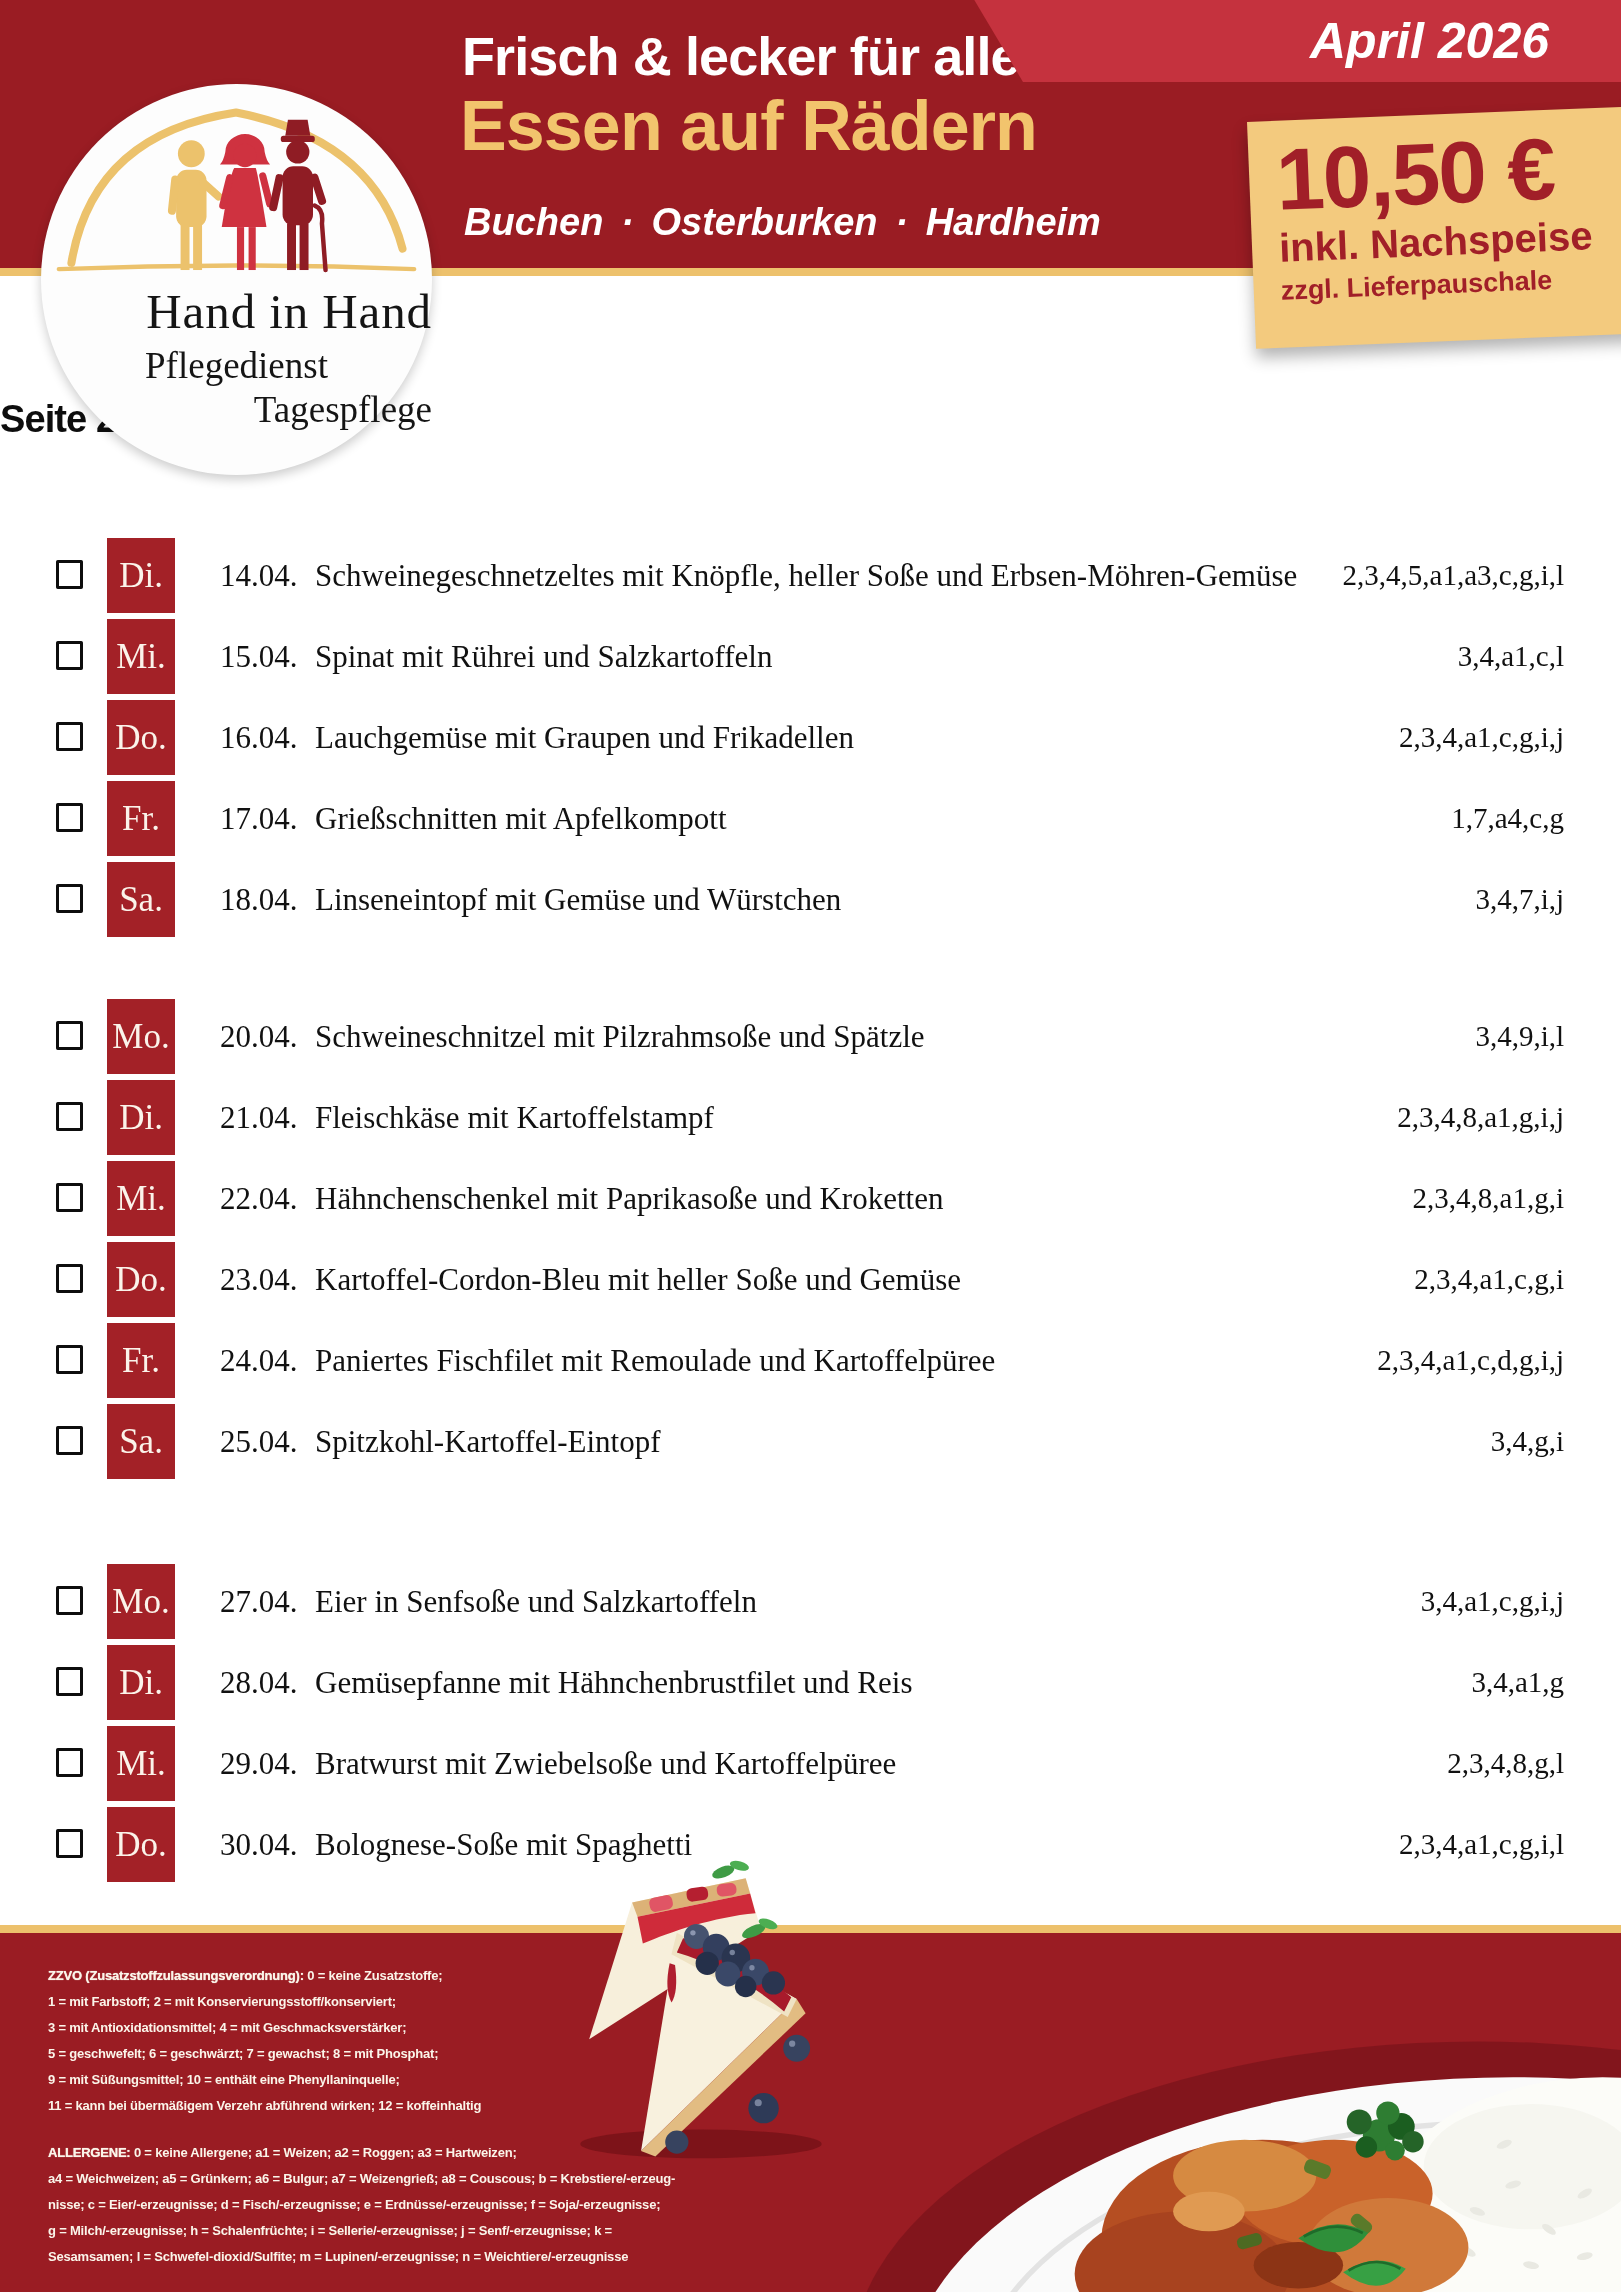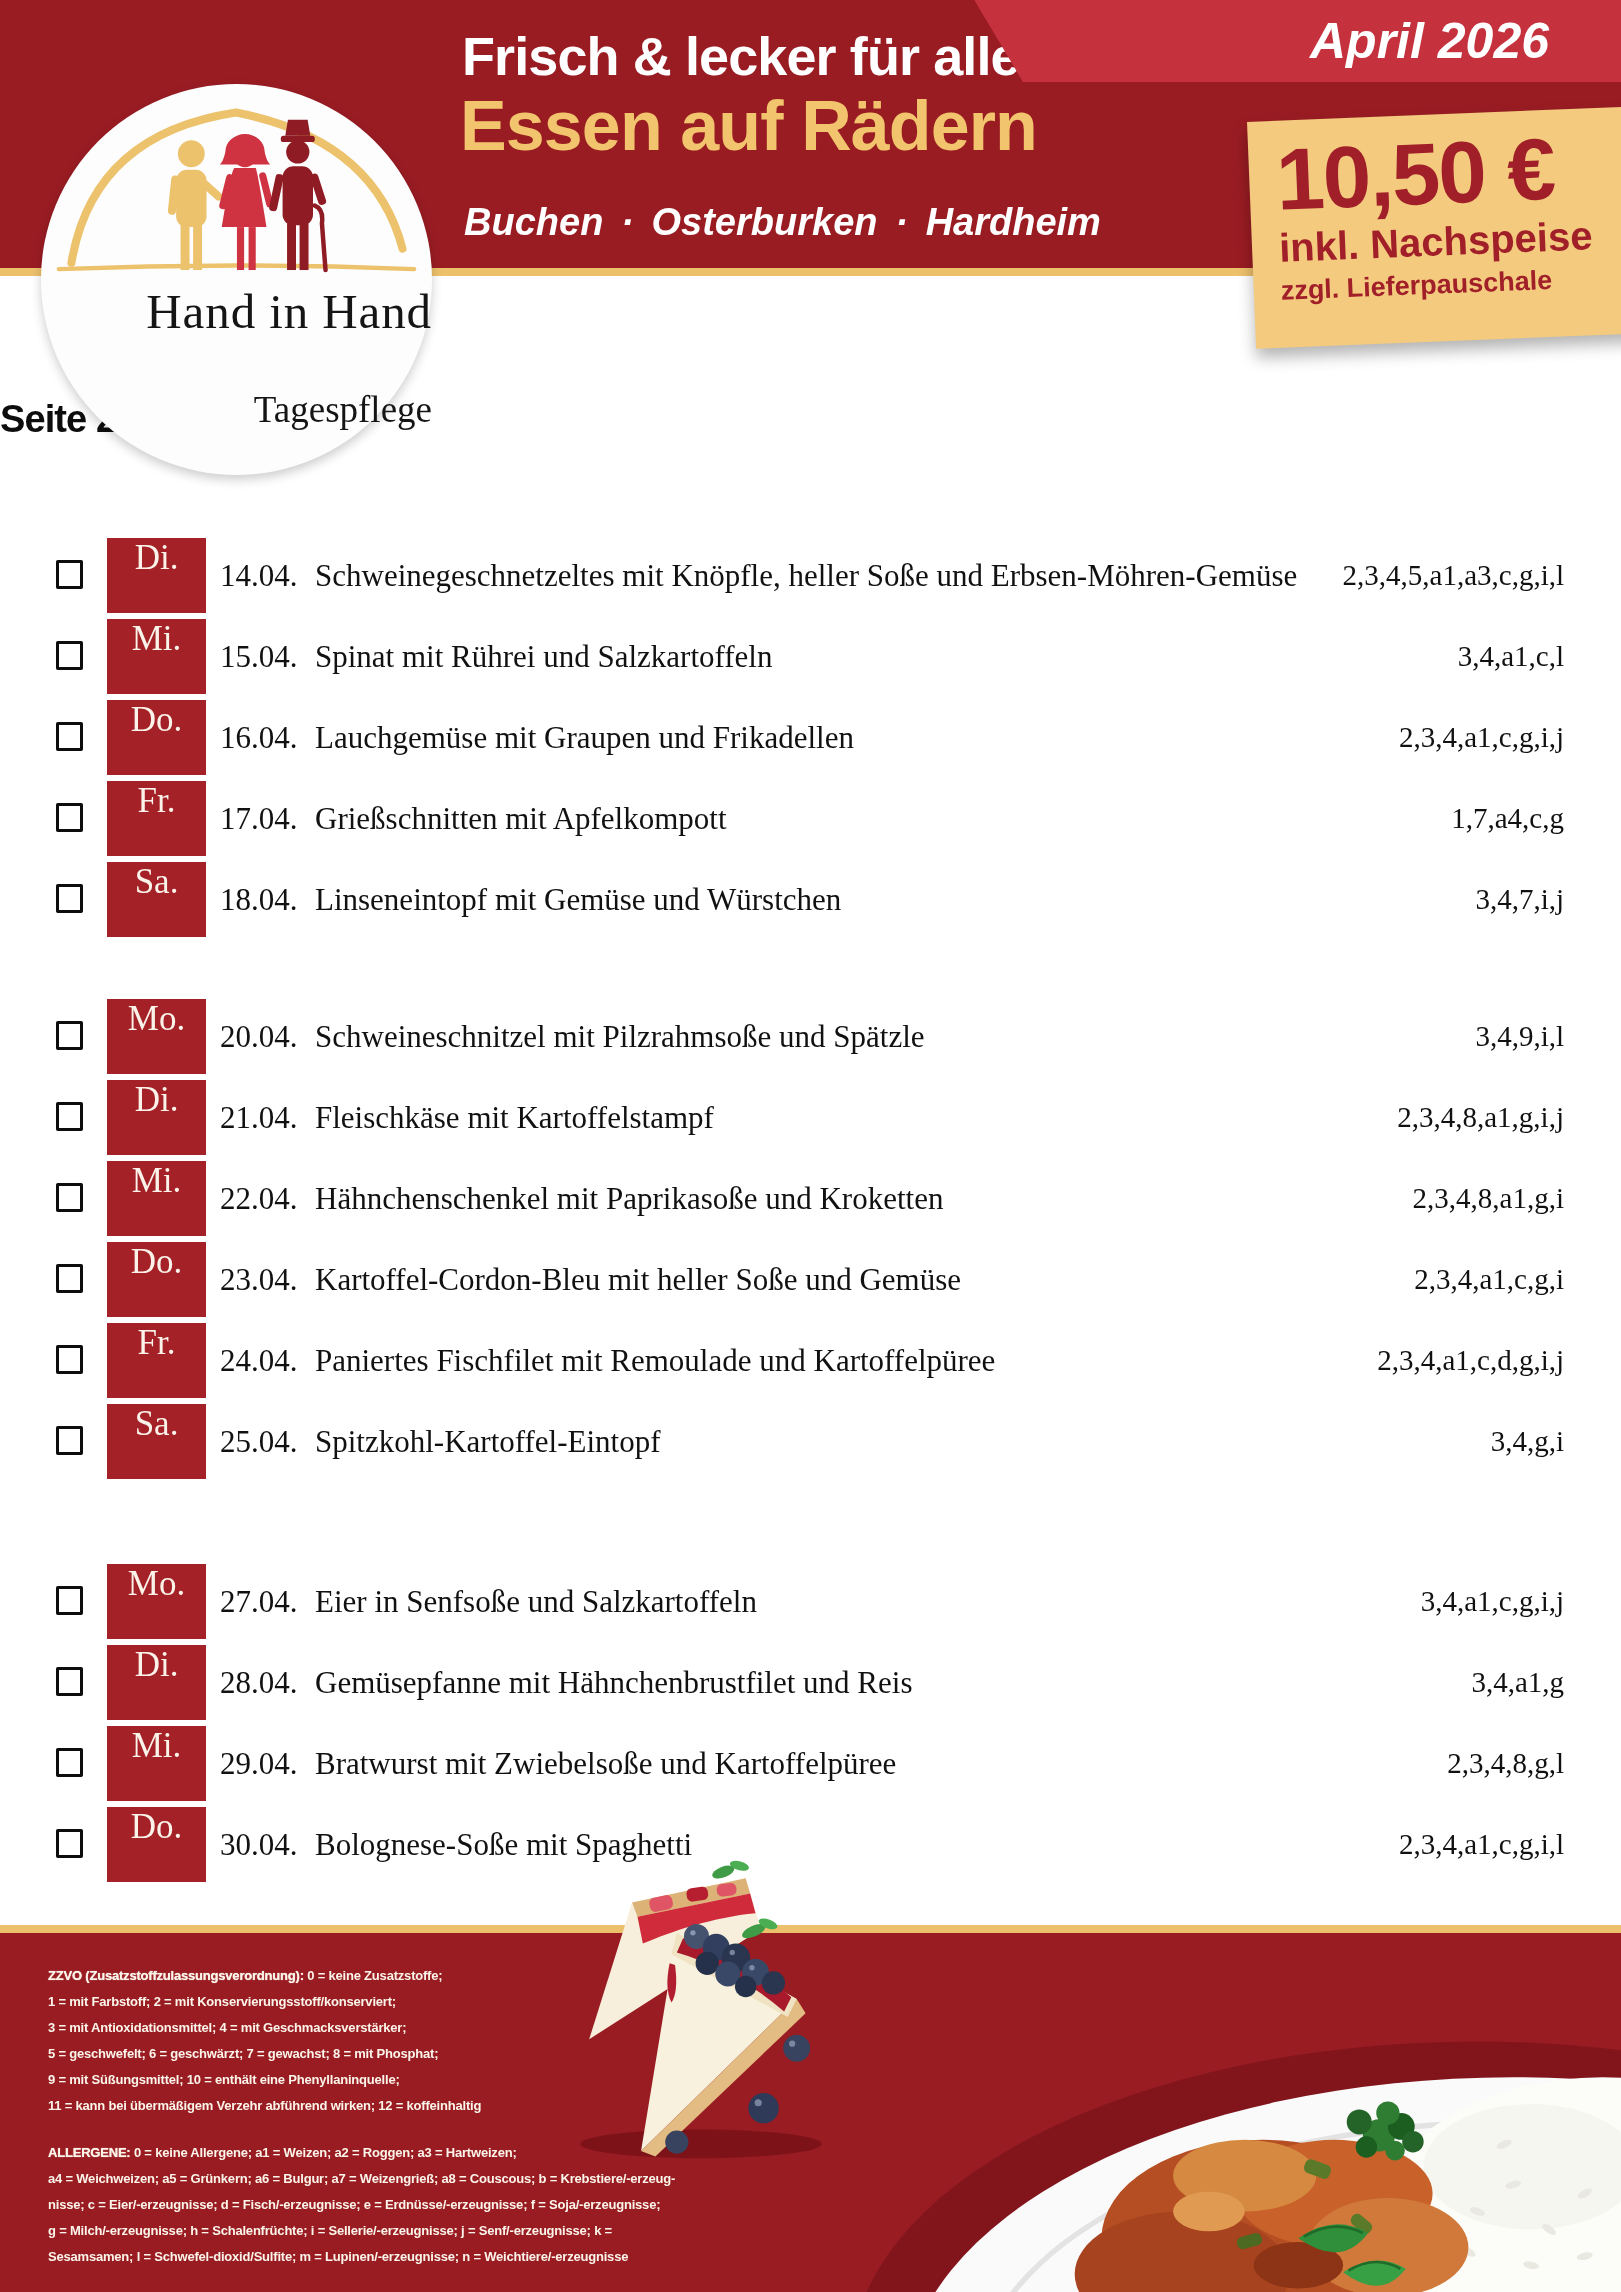--- a/index.html
+++ b/index.html
@@ -46,22 +46,22 @@
     font-family:"Liberation Serif",serif;font-size:37px;color:#151515}
 
   .page-indicator{position:absolute;left:0;top:398px;width:1450px;
     font-size:38px;font-weight:bold;color:#0d0d0d;z-index:2;letter-spacing:-0.9px}
 
   
   .menu-block{position:absolute;left:0;width:1621px;z-index:2}
   .mb0{top:538px}.mb1{top:999px}.mb2{top:1564px}
   .row{position:relative;height:81px}
   .cb{position:absolute;left:56px;top:21.5px;width:27px;height:29.6px;border:3.6px solid #0d0d0d;background:#fff;border-radius:1.8px}
-  .daybox{position:absolute;left:107px;top:0;width:99px;height:75px;background:var(--day-box-red);
-    display:flex;justify-content:center}
+  .daybox{position:absolute;left:107px;top:0;width:68px;height:75px;background:var(--day-box-red);
+    display:flex;align-items:center;justify-content:center}
   .daylabel{font-family:"Liberation Serif",serif;font-size:35px;color:#fbf3ea}
   .date{position:absolute;left:220px;top:0;height:75px;line-height:75px;
     font-family:"Liberation Serif",serif;font-size:31px;color:var(--text-black)}
   .meal{position:absolute;left:315px;top:0;height:75px;line-height:75px;white-space:nowrap;
     font-family:"Liberation Serif",serif;font-size:31px;color:var(--text-black)}
   .codes{position:absolute;right:57px;top:0;height:75px;line-height:75px;
     font-family:"Liberation Serif",serif;font-size:29px;color:var(--text-black)}
 
   
   .gold-rule-bottom{position:absolute;left:0;top:1925px;width:1621px;height:8px;background:var(--gold);z-index:1}
@@ -125,20 +125,21 @@
         <circle cx="287" cy="58" r="13"></circle>
         <rect x="270" y="74" width="34" height="66" rx="12"></rect>
         <rect x="275" y="138" width="10" height="52"></rect>
         <rect x="289" y="138" width="10" height="52"></rect>
         <rect x="263" y="82" width="9" height="42" rx="4" transform="rotate(12 263 82)"></rect>
         <rect x="300" y="84" width="9" height="36" rx="4" transform="rotate(-18 300 84)"></rect>
         <path d="M306,118 q10,4 8,20 l4,52" stroke="#8f1c24" stroke-width="5" fill="none" stroke-linecap="round"></path>
       </g>
     </svg>
     <div class="logo-name">Hand in Hand</div>
+    <div class="logo-sub1">Pflegedienst</div>
     <div class="logo-sub2">Tagespflege</div>
   </div>
 
   <div class="page-indicator">Seite 2/2</div>
 
   <div class="menu-block mb0">
       <div class="row">
       <span class="cb"></span>
       <span class="daybox">
         <span class="daylabel">Di.</span>

